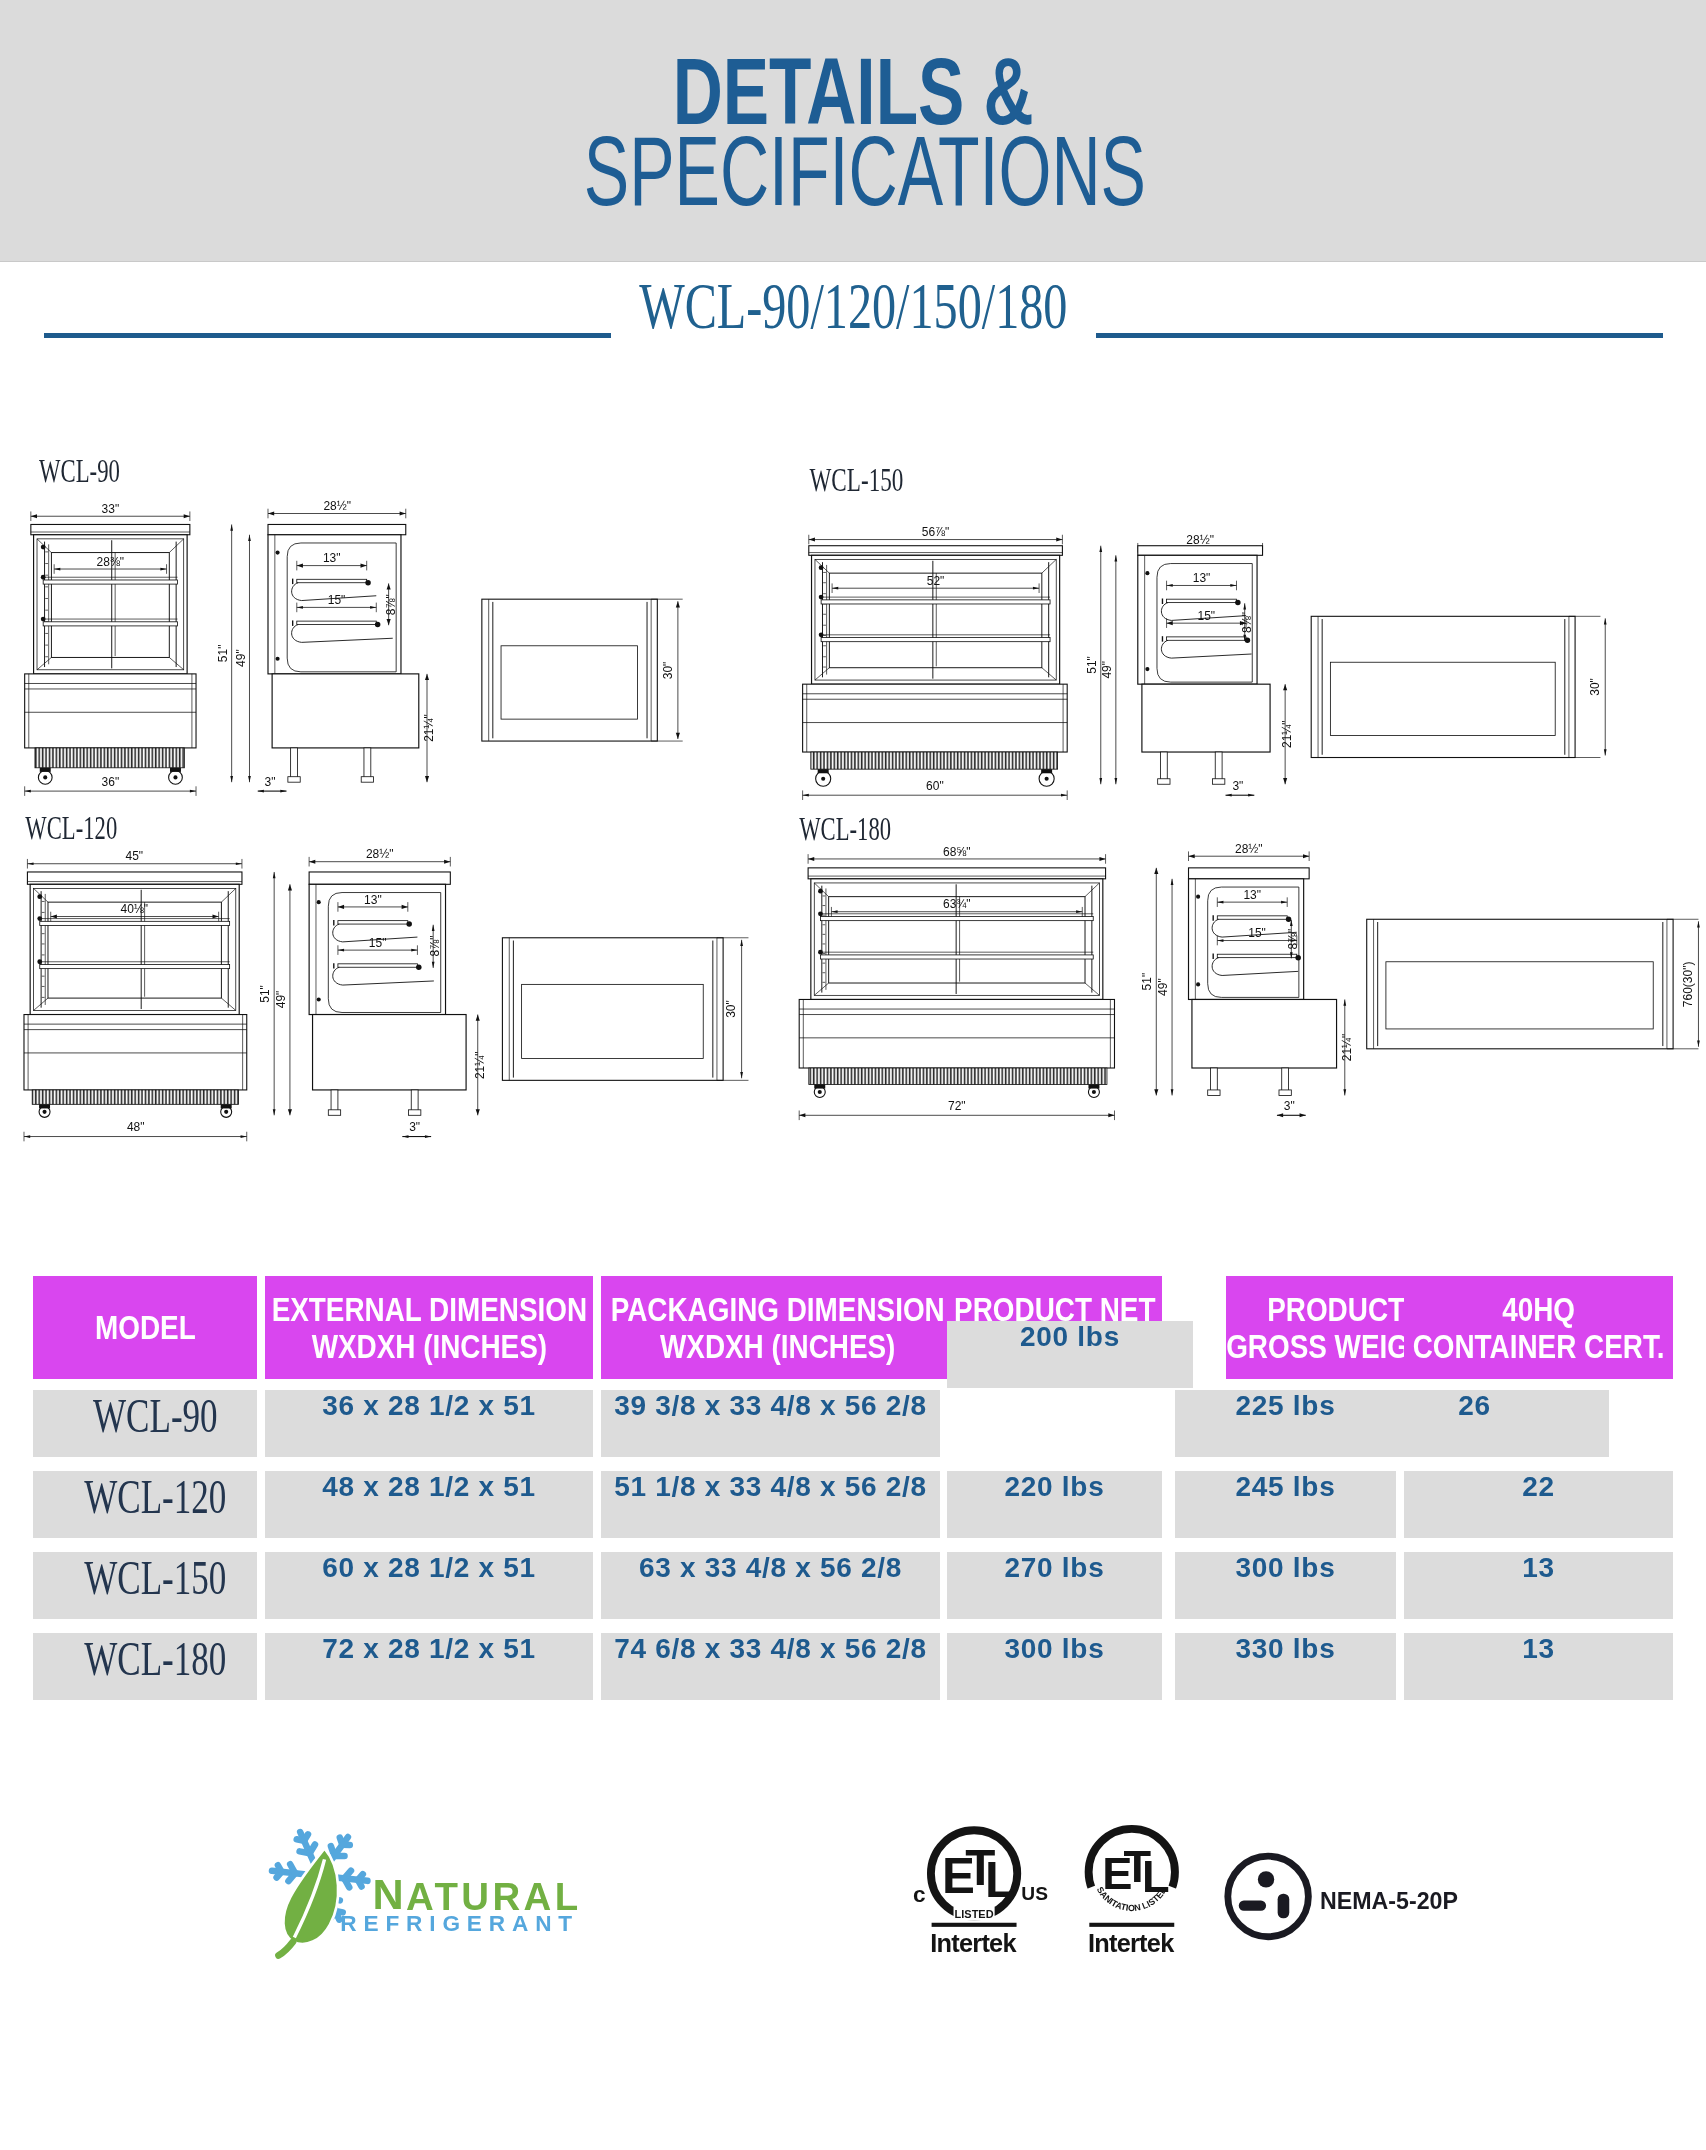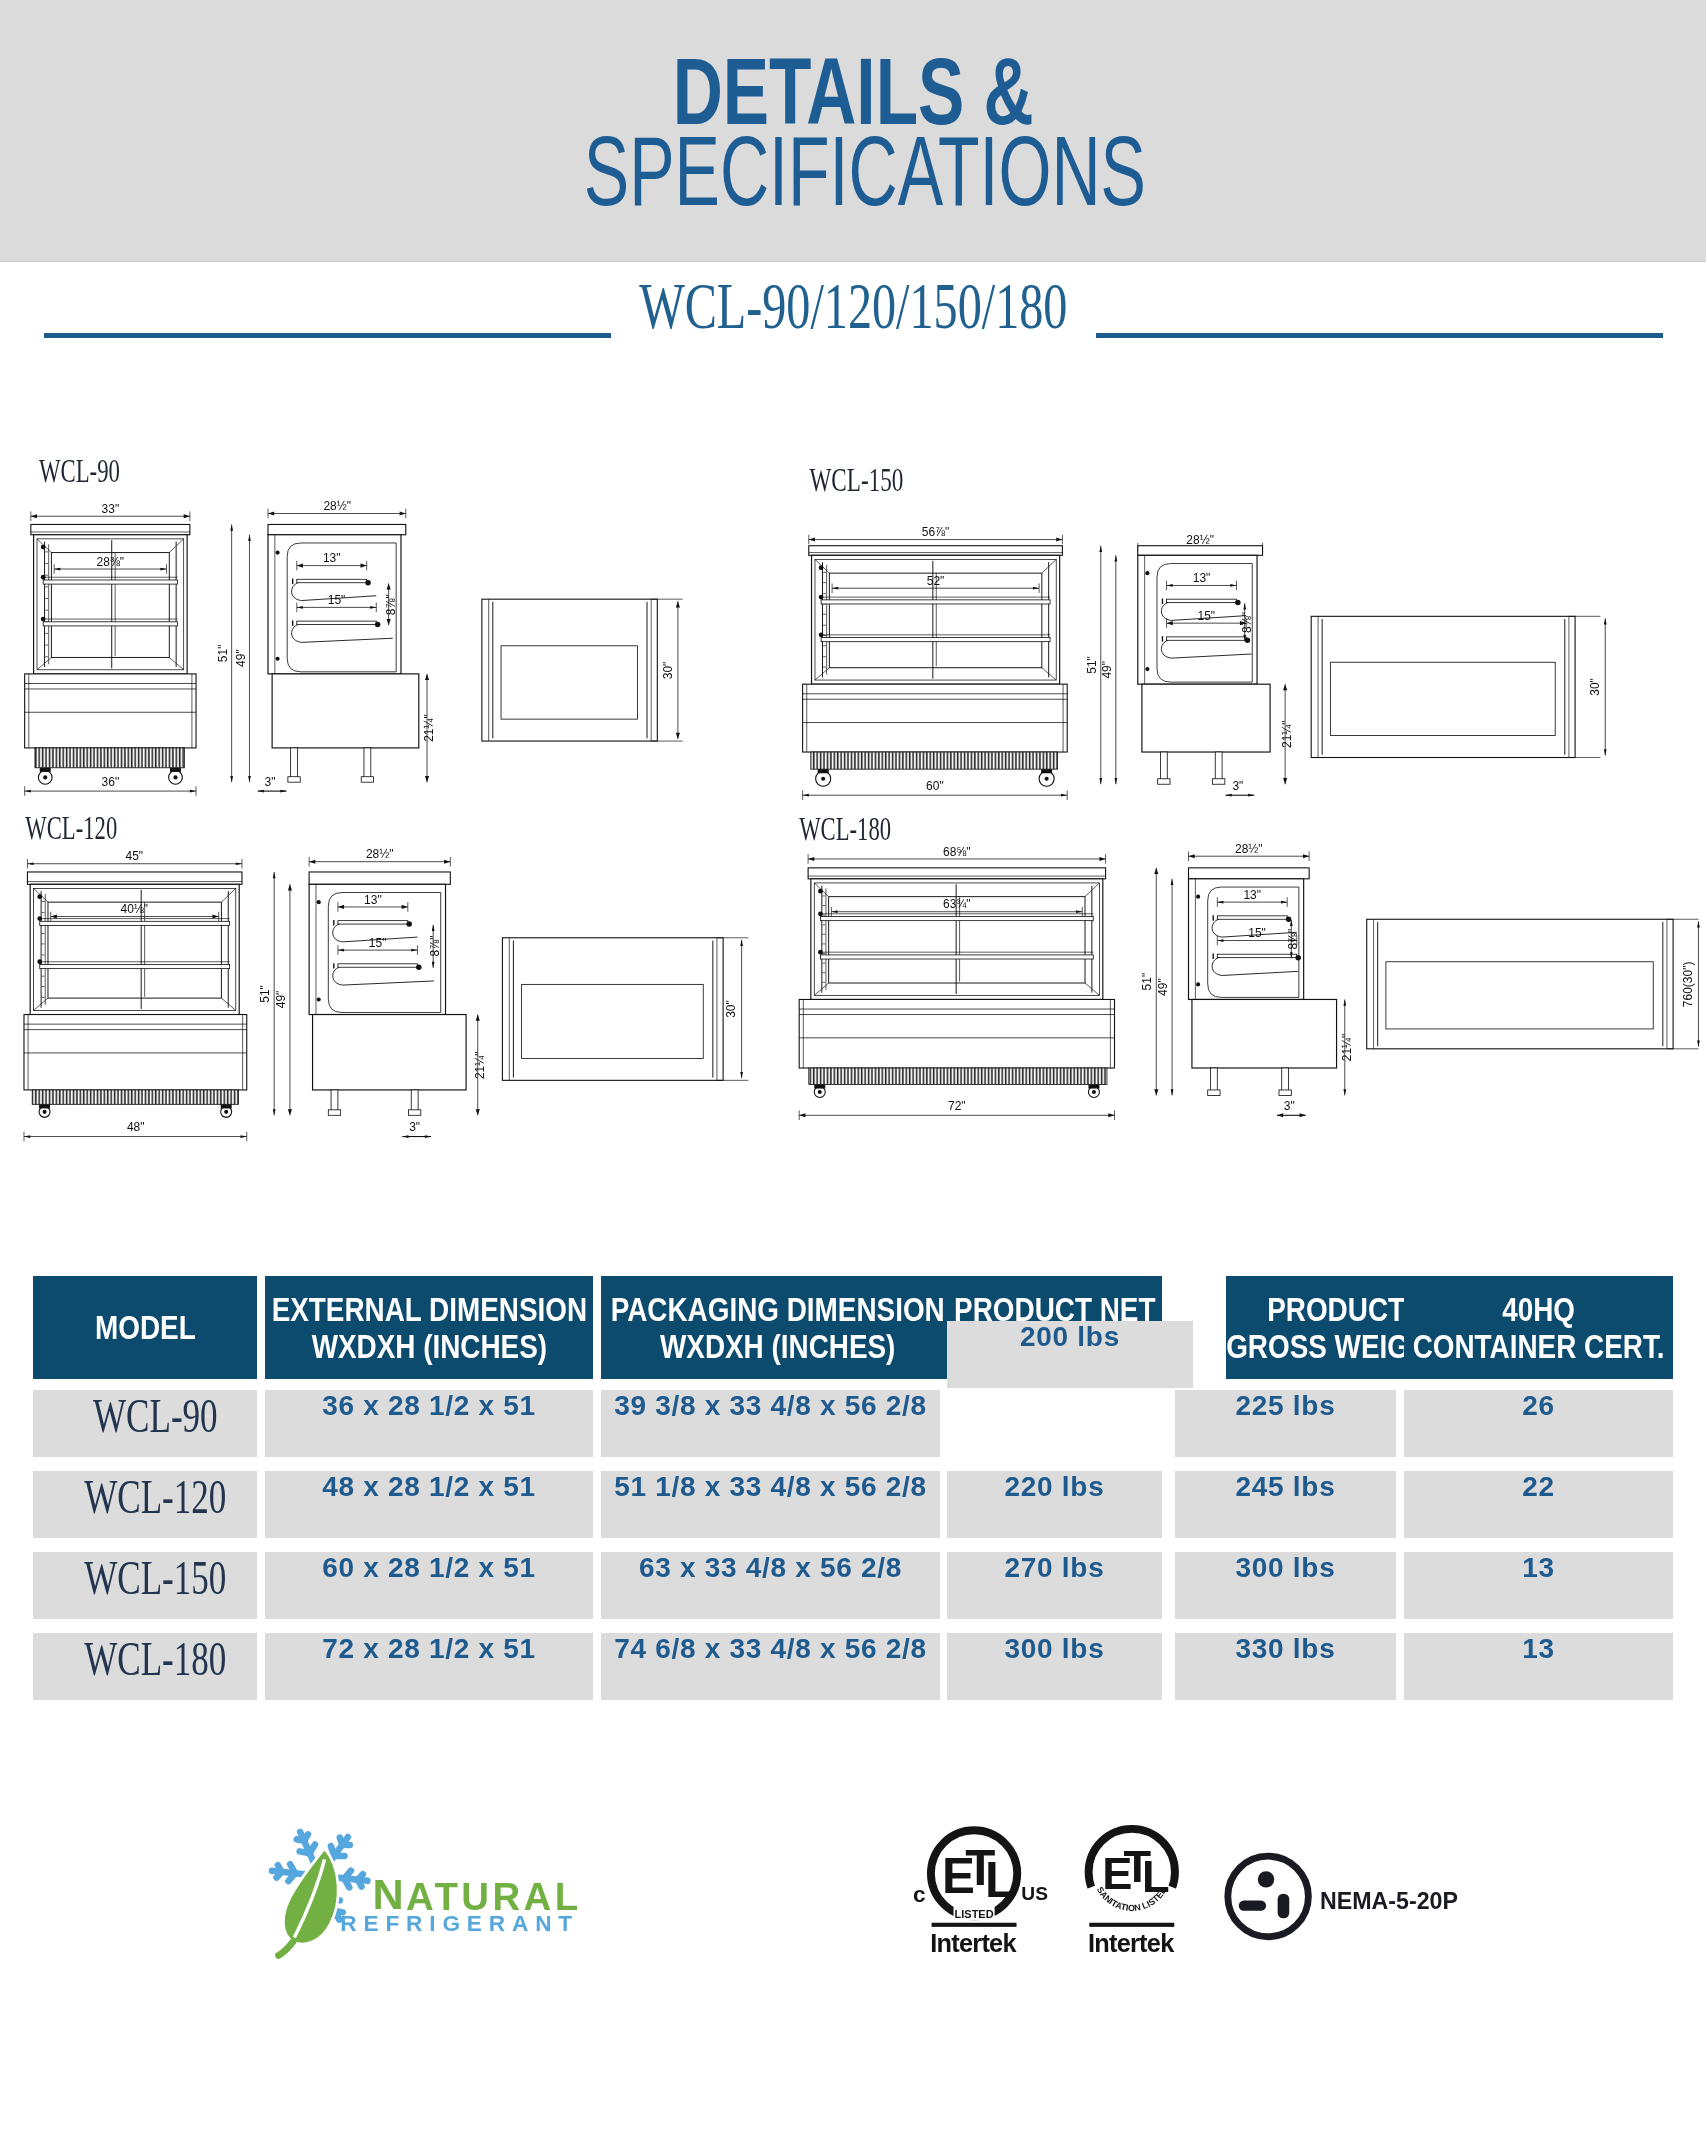--- a/index.html
+++ b/index.html
@@ -1,16 +1,16 @@
 <!DOCTYPE html>
 <html style="font-size:11px"><head><meta charset="utf-8">
 <style>
 html,body{margin:0;padding:0;background:#fff}
 body{width:1706px;height:2151px;position:relative;font-family:"Liberation Sans",sans-serif;overflow:hidden}
-.th{position:absolute;background:#0c4a6e;color:#fff;display:flex;align-items:center;justify-content:center;text-align:center;font-weight:bold;font-size:34px;line-height:37px}
+.th{position:absolute;background:#d946ef;color:#fff;display:flex;align-items:center;justify-content:center;text-align:center;font-weight:bold;font-size:34px;line-height:37px}
 .th span{transform:scaleX(0.82);white-space:nowrap}
 .td{position:absolute;background:#dcdcdc;color:#1e5a8e;display:flex;align-items:flex-start;justify-content:center;text-align:center;font-weight:bold;font-size:28px;letter-spacing:0.7px}
 .td span{transform:scaleX(1)}
 .tdm{position:absolute;background:#dcdcdc;color:#23354e;display:flex;align-items:flex-start;justify-content:center;font-family:"Liberation Serif",serif;font-size:48px;padding-left:20.6px;box-sizing:border-box}
 .tdm span{display:inline-block;transform:translateY(-2.1px) scaleX(0.73)}
 </style></head>
 <body>
 
 <div style="position:absolute;left:0;top:0;width:1706px;height:261px;background:#dbdbdb;border-bottom:1.4px solid #c9c9c9"></div>
 
@@ -928,21 +928,21 @@
   </div>
 <div class="td" style="left:601px;top:1390px;width:339px;height:67px">
     <span>39 3/8 x 33 4/8 x 56 2/8</span>
   </div>
 <div class="td" style="left:947px;top:1321px;width:246px;height:67px">
     <span>200 lbs</span>
   </div>
 <div class="td" style="left:1175px;top:1390px;width:221px;height:67px">
     <span>225 lbs</span>
   </div>
-<div class="td" style="left:1404px;top:1390px;width:269px;height:67px">
+<div class="td" style="left:1340px;top:1390px;width:269px;height:67px">
     <span>26</span>
   </div>
 
 <div class="tdm" style="left:33px;top:1471px;width:224px;height:67px">
     <span>WCL-120</span>
   </div>
 <div class="td" style="left:265px;top:1471px;width:328px;height:67px">
     <span>48 x 28 1/2 x 51</span>
   </div>
 <div class="td" style="left:601px;top:1471px;width:339px;height:67px">

